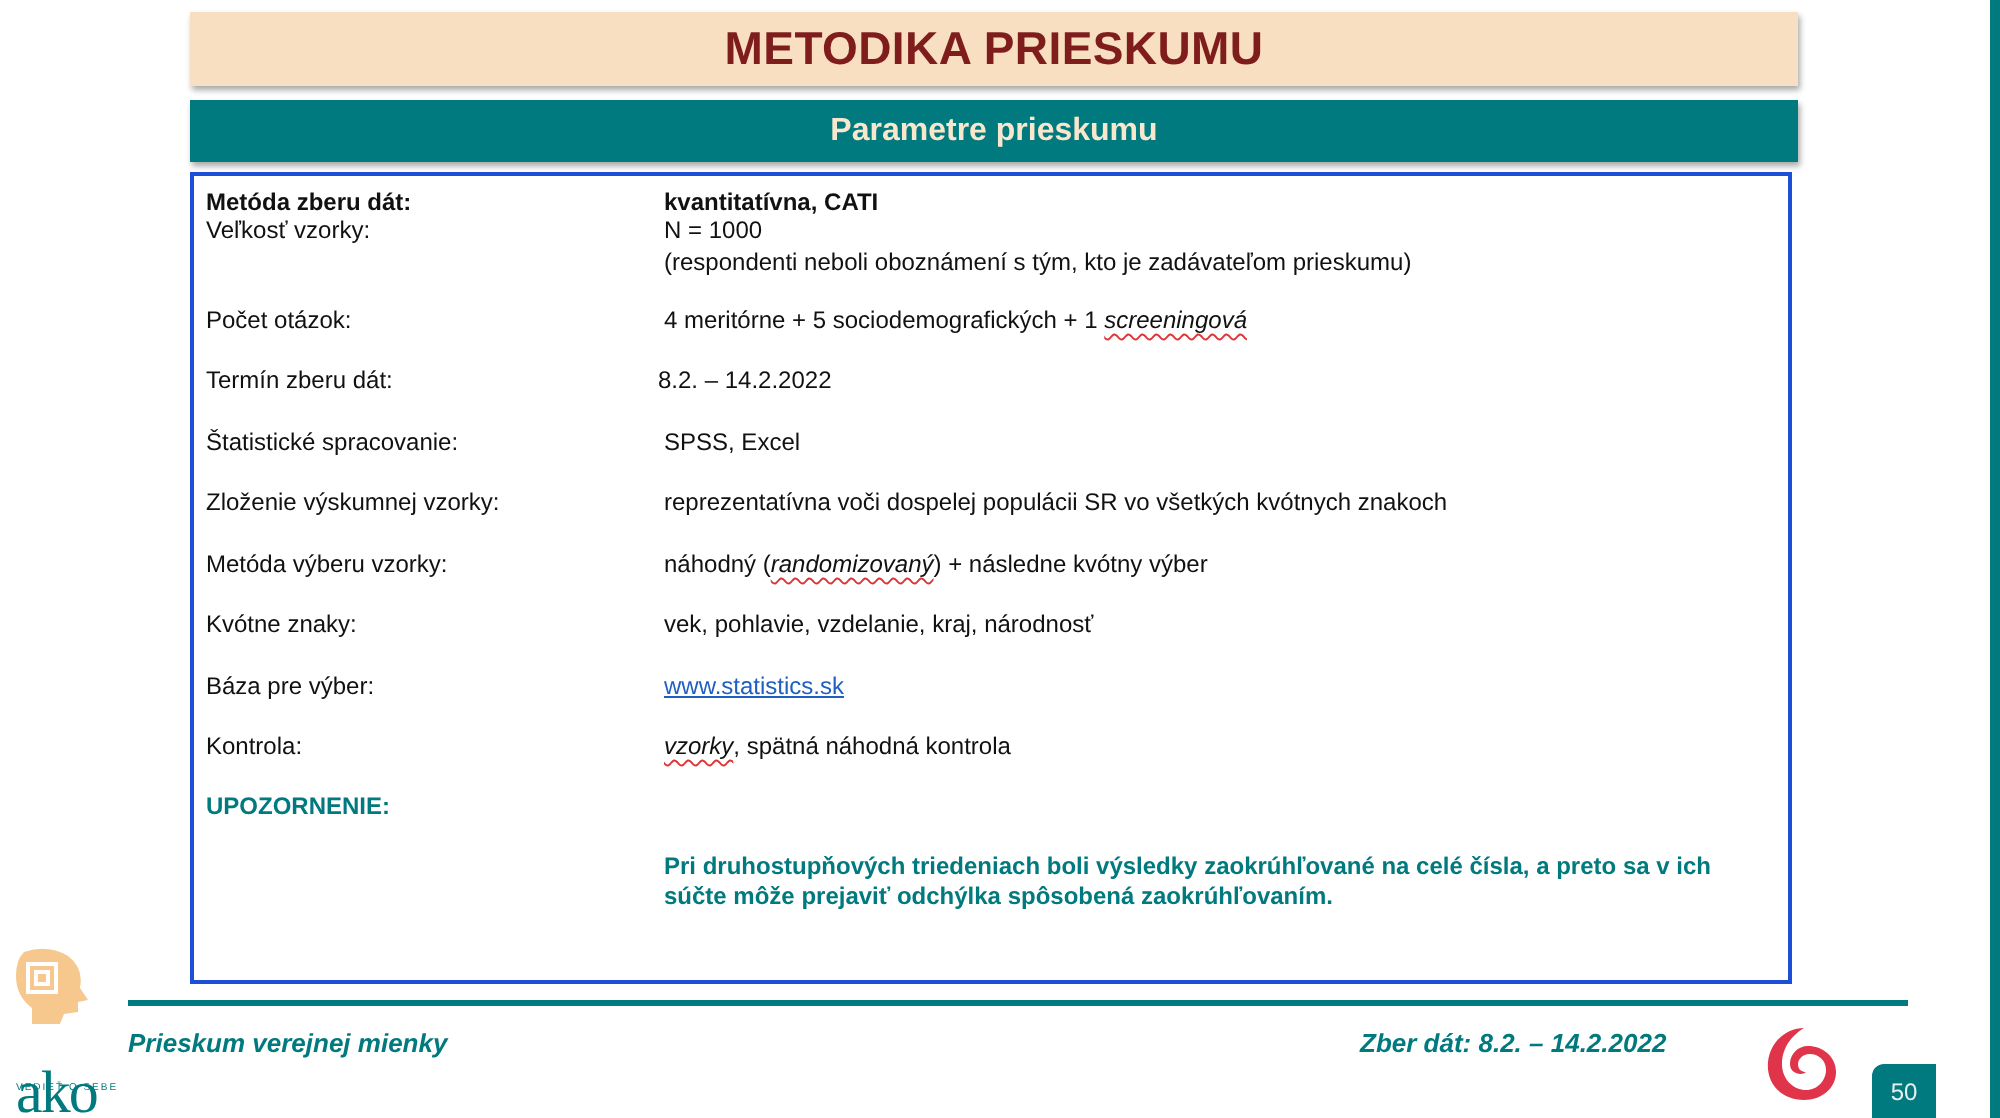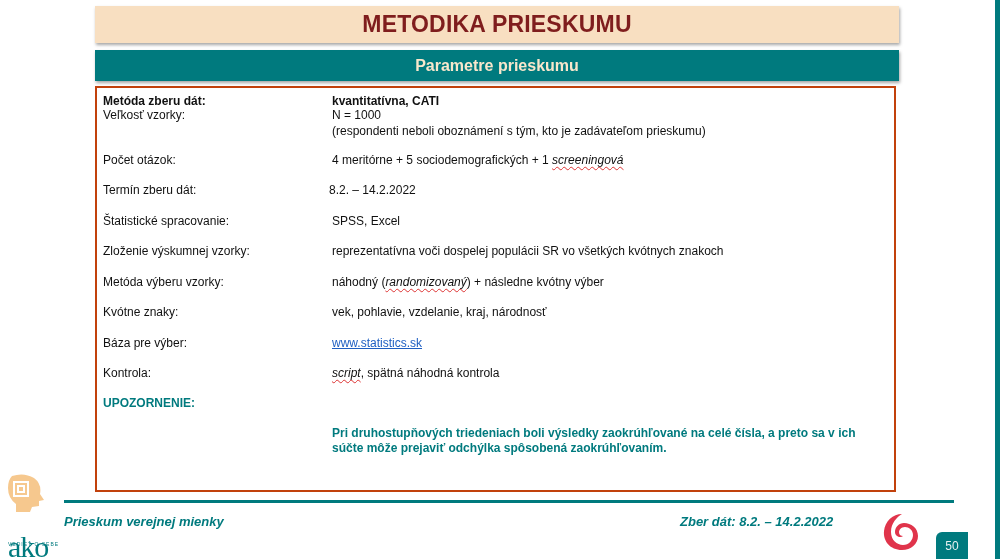--- a/index.html
+++ b/index.html
@@ -2,21 +2,21 @@
 <html><head>
 <meta charset="utf-8">
 <style>
   html,body{margin:0;padding:0;}
   body{width:1000px;height:559px;position:relative;background:#fff;overflow:hidden;font-family:"Liberation Sans",sans-serif;}
   .right-bar{position:absolute;right:0;top:0;width:5px;height:559px;background:#007A7E;}
   .title-bar{position:absolute;left:95px;top:6px;width:804px;height:37px;background:#F8DFC1;box-shadow:1px 2px 3px rgba(0,0,0,0.35);display:flex;align-items:center;justify-content:center;}
   .title-bar span{color:#7f1d1d;font-weight:bold;font-size:23px;letter-spacing:0.2px;}
   .sub-bar{position:absolute;left:95px;top:50px;width:804px;height:31px;background:#007A7E;box-shadow:1px 2px 3px rgba(0,0,0,0.35);display:flex;align-items:center;justify-content:center;}
   .sub-bar span{color:#F8E7CC;font-weight:bold;font-size:16px;}
-  .content-box{position:absolute;left:95px;top:86px;width:801px;height:406px;border:2px solid #c2410c;box-sizing:border-box;background:#fff;}
+  .content-box{position:absolute;left:95px;top:86px;width:801px;height:406px;border:2px solid #1d4ed8;box-sizing:border-box;background:#fff;}
   .row{position:absolute;left:6px;font-size:12px;color:#111;line-height:15px;}
   .row .lbl{position:absolute;left:0;top:0;width:220px;white-space:nowrap;}
   .row .val{position:absolute;left:229px;top:0;width:560px;white-space:nowrap;}
   .bold{font-weight:bold;}
   .squig{text-decoration:underline wavy #d33;text-decoration-thickness:1px;text-underline-offset:2px;font-style:italic;}
   .link{color:#1F5FC2;text-decoration:underline;}
   .warn{color:#007A7E;font-weight:bold;}
   .warn-val{white-space:normal !important;margin-top:30px;}
   .footer-line{position:absolute;left:64px;top:500px;width:890px;height:3px;background:#007A7E;}
   .footer-left{position:absolute;left:64px;top:514px;color:#007A7E;font-style:italic;font-weight:bold;font-size:13px;}
@@ -75,21 +75,21 @@
   <div class="row" style="top:217px;">
     <span class="lbl">Kvótne znaky:</span>
     <span class="val">vek, pohlavie, vzdelanie, kraj, národnosť</span>
   </div>
   <div class="row" style="top:248px;">
     <span class="lbl">Báza pre výber:</span>
     <span class="val"><a class="link">www.statistics.sk</a></span>
   </div>
   <div class="row" style="top:278px;">
     <span class="lbl">Kontrola:</span>
-    <span class="val"><span class="squig">script</span><span>, spätná náhodná kontrola</span></span>
+    <span class="val"><span class="squig">vzorky</span><span>, spätná náhodná kontrola</span></span>
   </div>
   <div class="row" style="top:308px;">
     <span class="lbl warn">UPOZORNENIE:</span>
     <span class="val warn warn-val" style="width:540px;">Pri druhostupňových triedeniach boli výsledky zaokrúhľované na celé čísla, a preto sa v ich súčte môže prejaviť odchýlka spôsobená zaokrúhľovaním.</span>
   </div>
 </div>
 
 <div class="ako-logo">
   <svg width="60" height="40" viewBox="0 0 60 40">
     <path d="M8 2 Q20 -2 30 4 Q38 10 36 20 L40 26 L35 27 L35 32 L28 33 L26 38 L12 38 L12 30 Q4 24 4 14 Q4 6 8 2 Z" fill="#F6C88E"></path>

